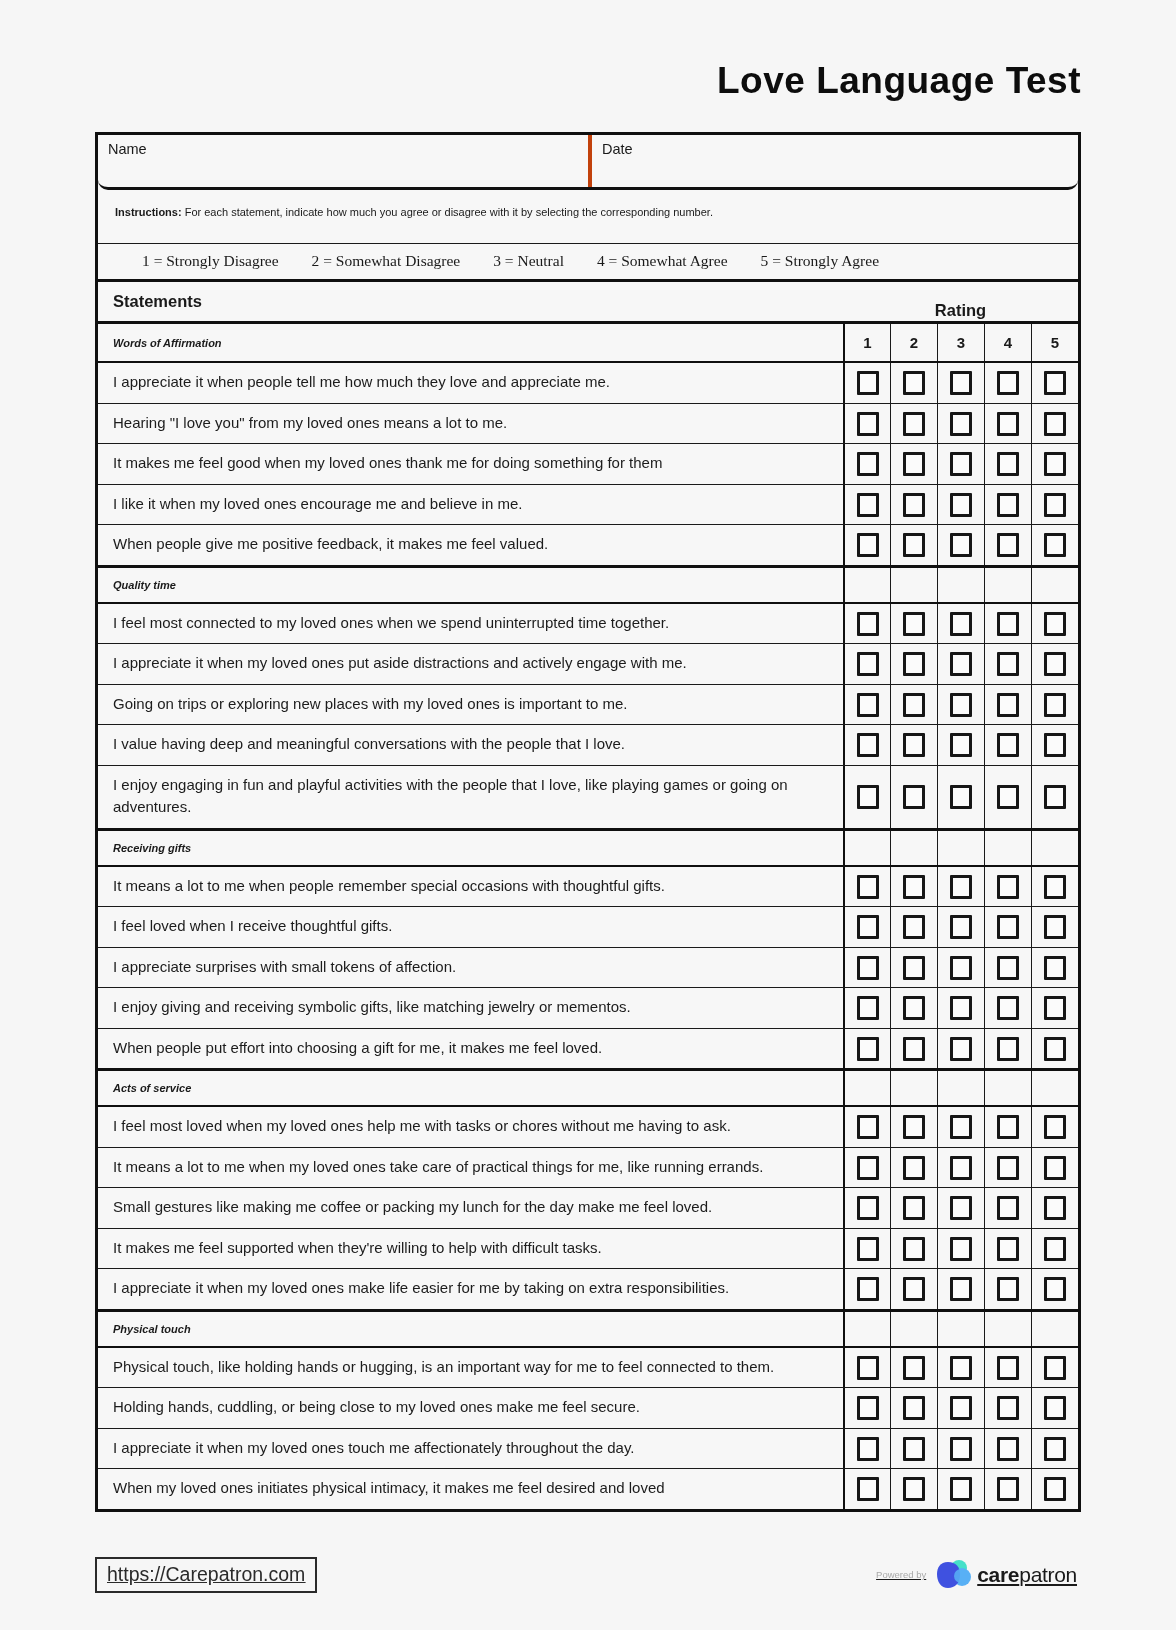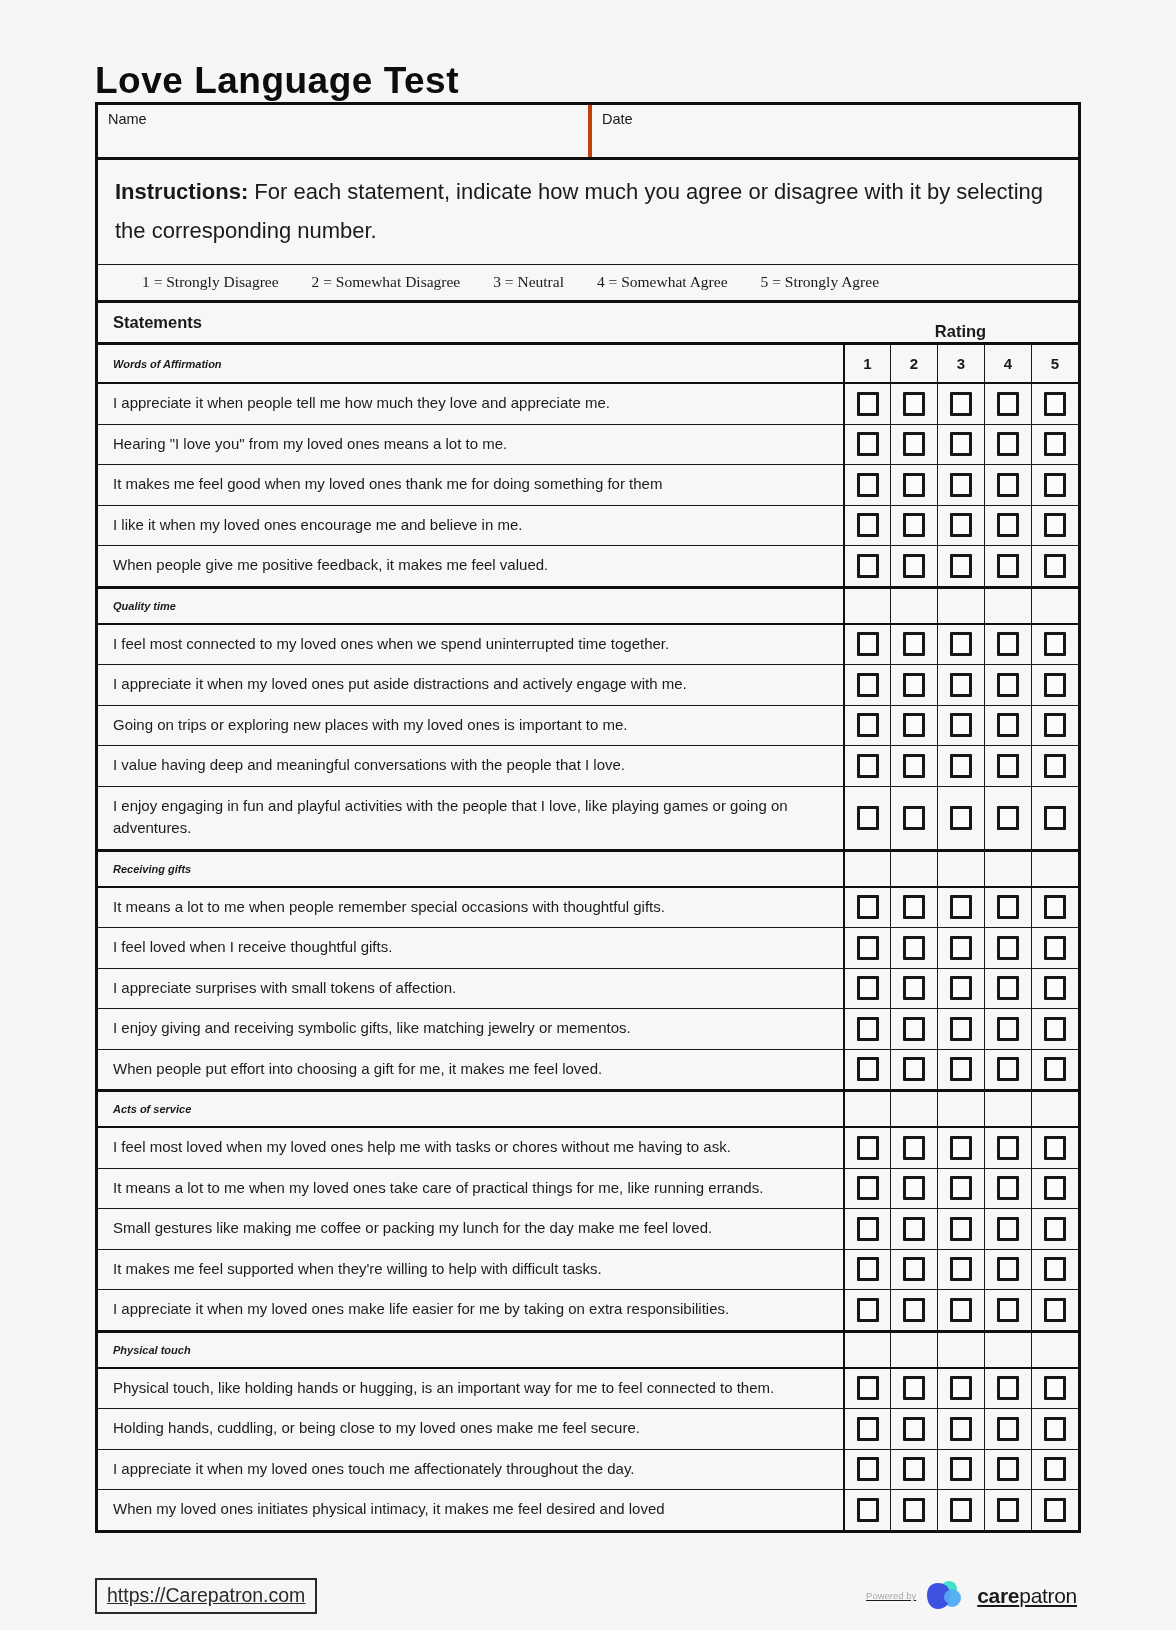--- a/index.html
+++ b/index.html
@@ -6,36 +6,37 @@
   html, body { width: 1176px; height: 1630px; }
   body {
     background: #f6f6f6;
     font-family: "Liberation Sans", sans-serif;
     color: #1a1a1a;
     overflow: hidden;
   }
   .page { width: 986px; margin: 0 auto; padding-top: 60px; }
 
   .title {
-    text-align: left;
+    text-align: right;
     font-size: 37px;
     font-weight: 800;
     letter-spacing: 0.5px;
     color: #0d0d0d;
+    margin-bottom: 30px;
   }
 
   .form-box { border: 3px solid #101010; background: #f7f7f7; }
 
   
-  .name-date-row { display: grid; grid-template-columns: 1fr 1fr; border-bottom: 3px solid #101010; }
+  .name-date-row { display: grid; grid-template-columns: 1fr 1fr; border-bottom: 3px solid #101010; border-radius: 10px; }
   .field-cell { min-height: 52px; padding: 6px 10px; font-size: 14.5px; }
   .field-cell.date { border-left: 4px solid #c2410c; }
 
   
-  .instructions-row { padding: 13px 17px 14px; font-size: 22px; line-height: 1.75; border-bottom: 1px solid #1a1a1a; }
+  .instructions-row { padding: 13px 17px 21px; font-size: 11px; line-height: 1.75; border-bottom: 1px solid #1a1a1a; }
   .instructions-row b { font-weight: 700; }
 
   
   .scale-row {
     display: flex; gap: 33px; align-items: center;
     padding: 8px 10px 9px 44px;
     font-size: 15.5px;
     border-bottom: 3px solid #101010;
     white-space: nowrap;
     font-family: Liberation Serif, serif;
@@ -80,21 +81,21 @@
   .link-box {
     border: 2px solid #2a2a2a;
     padding: 4px 10px 5px;
     font-size: 19.5px;
     color: #2a2a2a;
     text-decoration: underline;
     background: transparent;
   }
   .powered { display: flex; align-items: center; gap: 9px; padding-right: 4px; }
   .powered-by { font-size: 9.5px; color: #a9a9a9; }
-  .brand { display: flex; align-items: center; gap: 16px; }
+  .brand { display: flex; align-items: center; gap: 6px; }
   .brand-text { font-size: 21px; letter-spacing: -0.3px; color: #1a1a1a; }
   .brand-text .bold { font-weight: 700; }
 </style>
 </head>
 <body>
 
 <div class="page">
 
   <h1 class="title">Love Language Test</h1>
 

